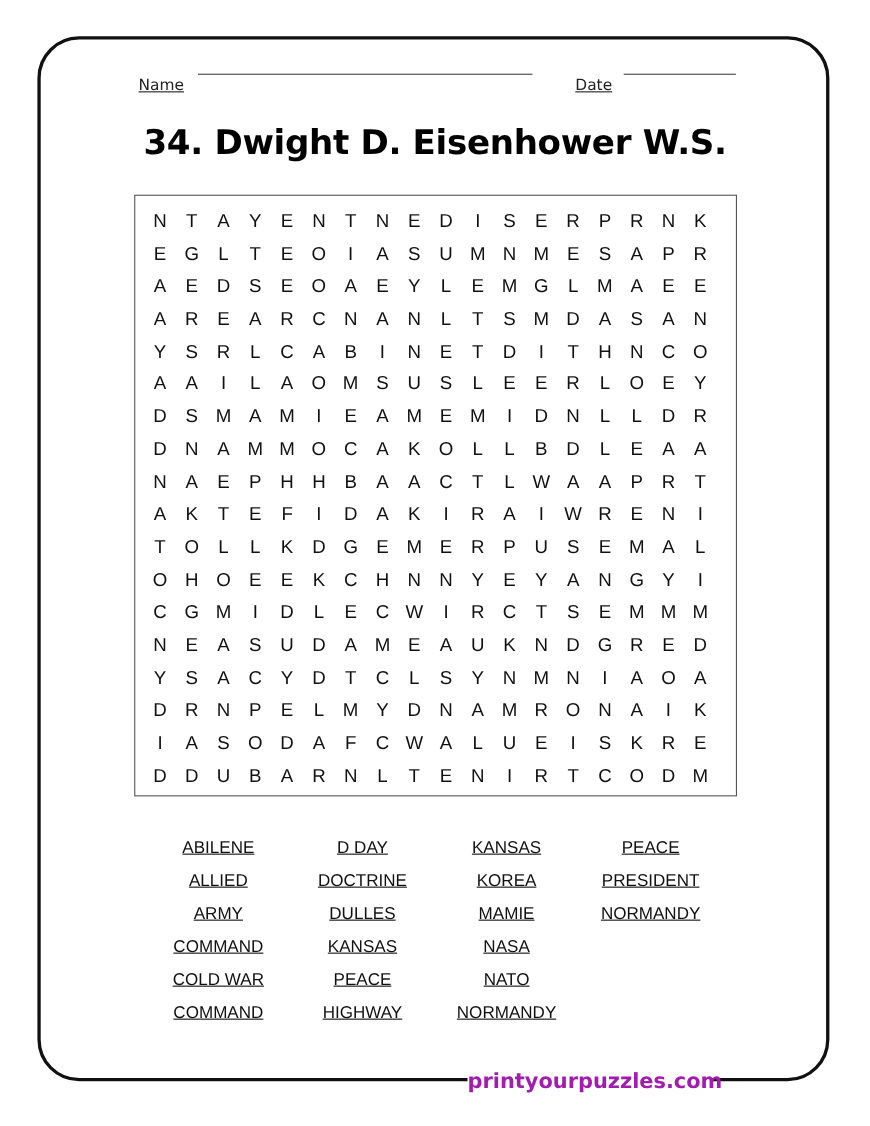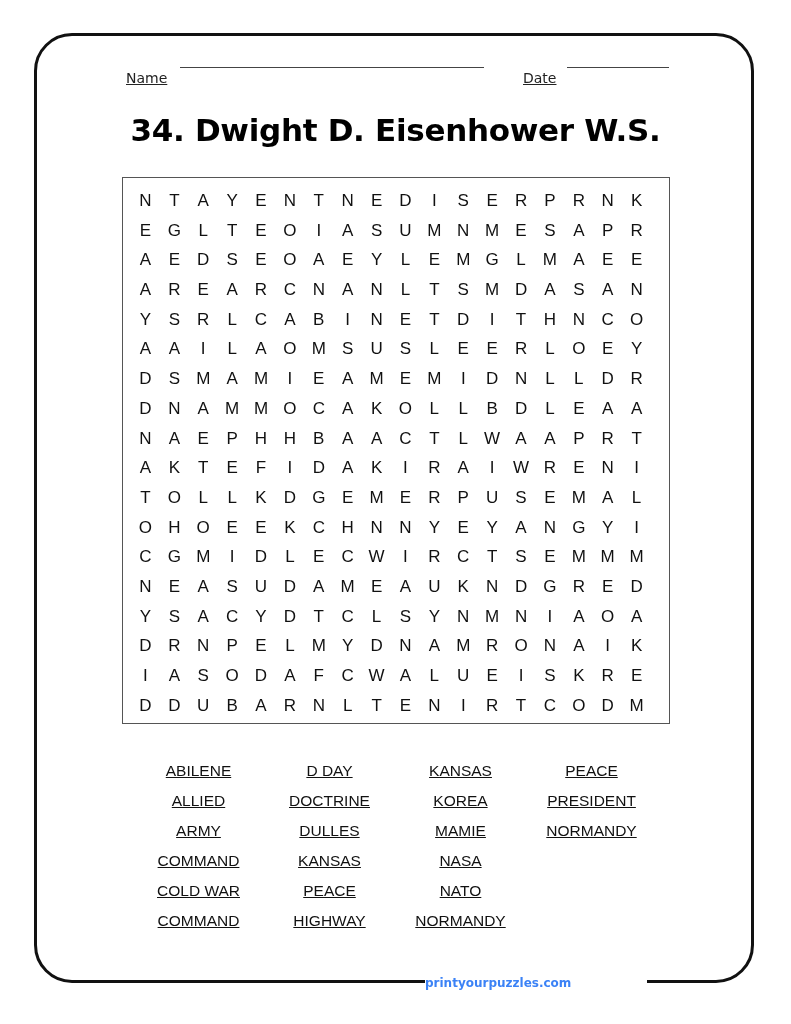--- a/index.html
+++ b/index.html
@@ -7,21 +7,21 @@
     .frame {
       position: absolute; left: 34px; top: 33px; width: 720px; height: 950px;
       border: 3px solid #111; border-radius: 38px; box-sizing: border-box;
     }
     .footer-gap {
       position: absolute; left: 425px; top: 976px; width: 222px; height: 16px;
       background: #fff;
     }
     .footer {
       position: absolute; left: 425px; top: 972px; width: 222px; text-align: left;
-      font-family: "DejaVu Sans", sans-serif; font-weight: bold; font-size: 12px; color: #3b82f6;
+      font-family: "DejaVu Sans", sans-serif; font-weight: bold; font-size: 19px; color: #a21caf;
       line-height: 22px;
     }
     .namebar {
       position: absolute; top: 52px; left: 126px; width: 545px; height: 22px;
       font-family: "DejaVu Sans", sans-serif; font-size: 14px; color: #222;
     }
     .namebar .lbl { position: absolute; top: 18px; text-decoration: underline; }
     .namebar .line { position: absolute; top: 15px; height: 0; border-top: 1px solid #444; }
     .title {
       position: absolute; top: 112px; left: 0; width: 791px; text-align: center;

